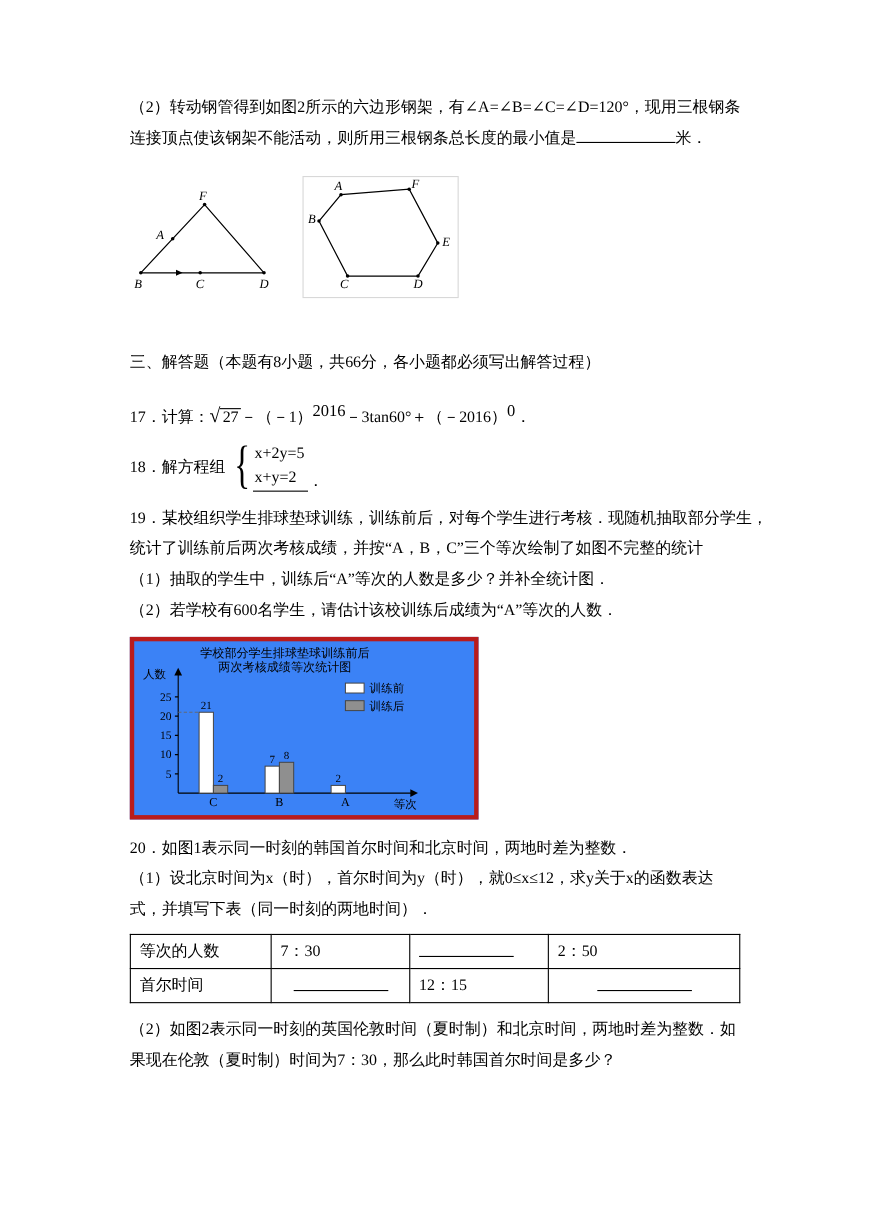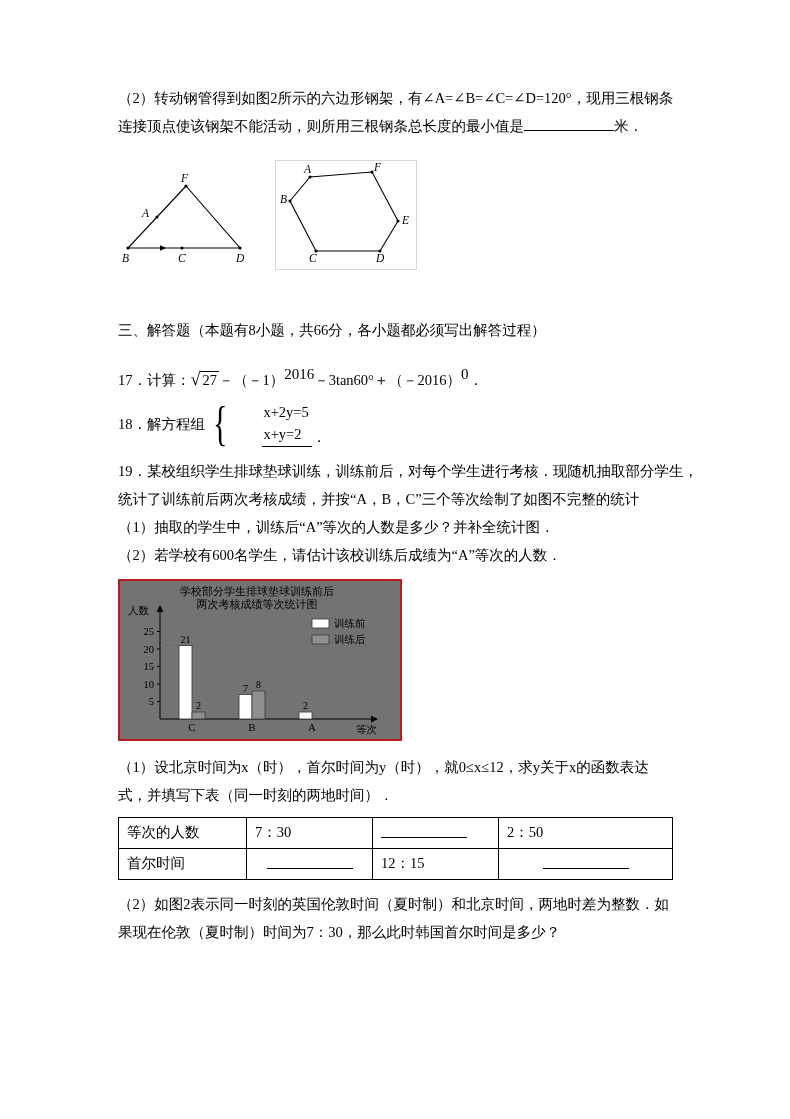--- a/index.html
+++ b/index.html
@@ -23,28 +23,28 @@
 
   .section-heading { margin-top:46px; font-weight:normal; line-height:28px; white-space:nowrap; }
 
   .q17 { margin-top:14px; line-height:32px; white-space:nowrap; }
   .rad-sign { font-size:18px; }
   .radicand { border-top:1px solid #000; padding:0 2px; }
   sup { font-size:15px; vertical-align:super; }
 
   .q18 { margin-top:6px; display:flex; align-items:center; }
   .brace { font-size:30px; transform:scaleY(1.6); display:inline-block; margin:0 3px 0 8px; font-weight:400; }
-  .system { display:inline-flex; flex-direction:column;margin-left:32px; }
+  .system { display:inline-flex; flex-direction:column; }
   .sys-line { line-height:21px; padding:0 3px 1px 1px; }
   .underl { border-bottom:1px solid #000; }
   .q18-suffix { align-self:flex-end; }
 
   .q19 { margin-top:10px; }
 
-  .chart-box { width:284px; border:2px solid #b91c1c; margin-top:10px; background:#737373; }
+  .chart-box { width:317px; border:4px solid #b91c1c; margin-top:10px; background:#3b82f6; }
   .chart-box svg { display:block; }
 
   .q20 { margin-top:12px; }
   .time-table { border-collapse:collapse; margin-top:8px; width:554px; table-layout:fixed; }
   .time-table td { border:1px solid #000; height:31px; padding:0 8px; font-size:14.5px; vertical-align:middle; overflow:hidden; }
   .time-table td.tc { text-align:center; }
   .cell-blank { display:inline-block; width:86px; border-bottom:1px solid #000; height:1.05em; vertical-align:baseline; }
 </style>
 </head>
 <body>
@@ -149,20 +149,21 @@
         <text x="185.5" y="128" text-anchor="middle" font-size="10">2</text>
         <text x="192" y="150" text-anchor="middle" font-size="11">A</text>
         <rect x="192" y="38" width="17" height="9" fill="#ffffff" stroke="#444" stroke-width="0.9"></rect>
         <text x="214" y="46" font-size="10.5">训练前</text>
         <rect x="192" y="54" width="17" height="9" fill="#8f8f8f" stroke="#444" stroke-width="0.9"></rect>
         <text x="214" y="62" font-size="10.5">训练后</text>
       </svg>
   </div>
 
   <div class="q20">
+    <div class="line">20．如图1表示同一时刻的韩国首尔时间和北京时间，两地时差为整数．</div>
     <div class="line">（1）设北京时间为x（时），首尔时间为y（时），就0≤x≤12，求y关于x的函数表达</div>
     <div class="line">式，并填写下表（同一时刻的两地时间）．</div>
 
     <table class="time-table">
       <colgroup>
         <col style="width:128px">
           <col style="width:126px">
           <col style="width:126px">
           <col style="width:174px">
       </colgroup>

